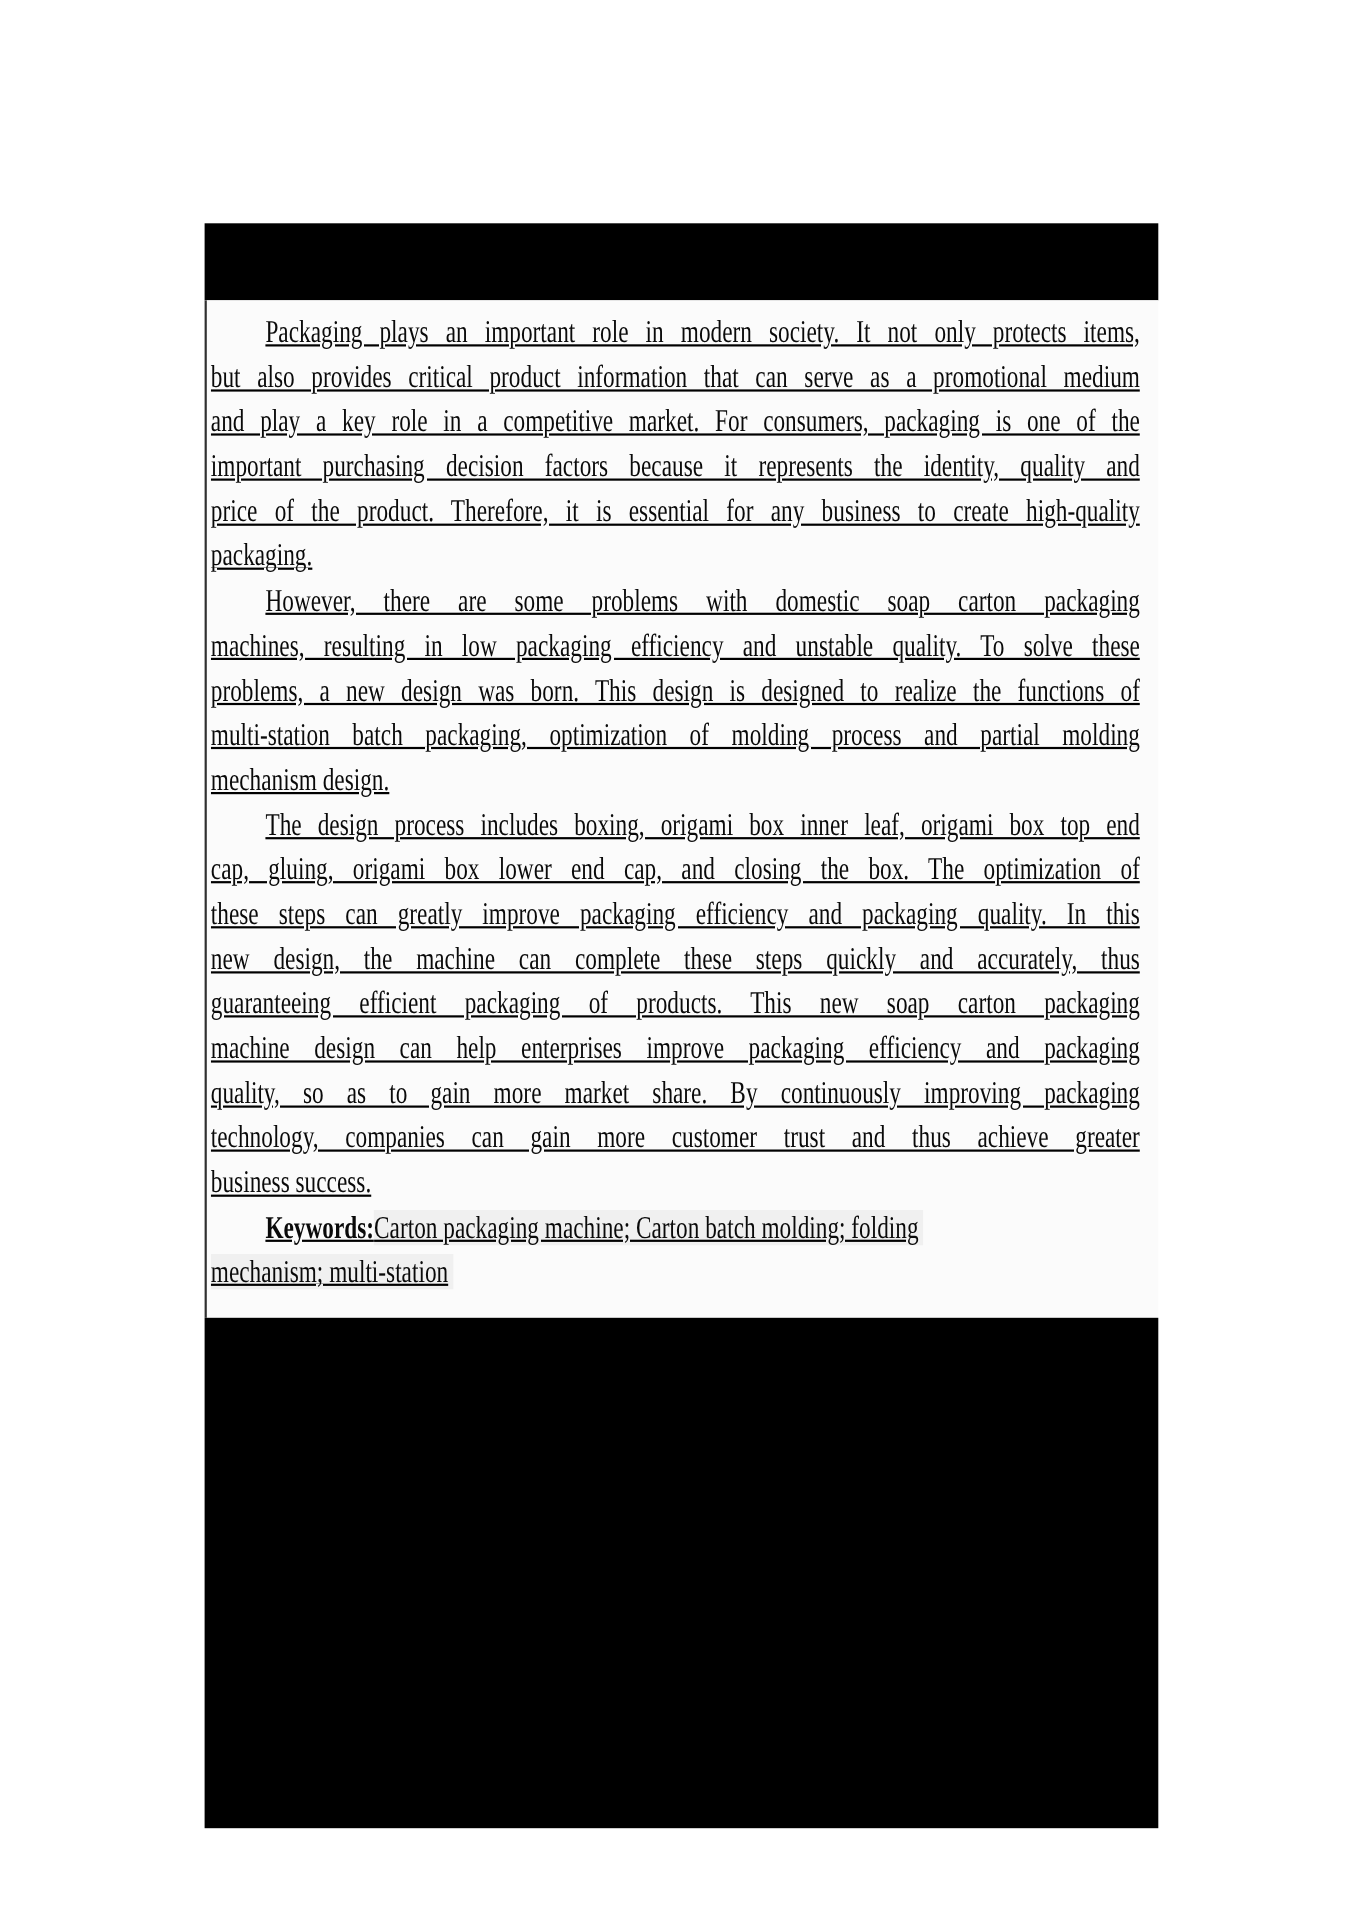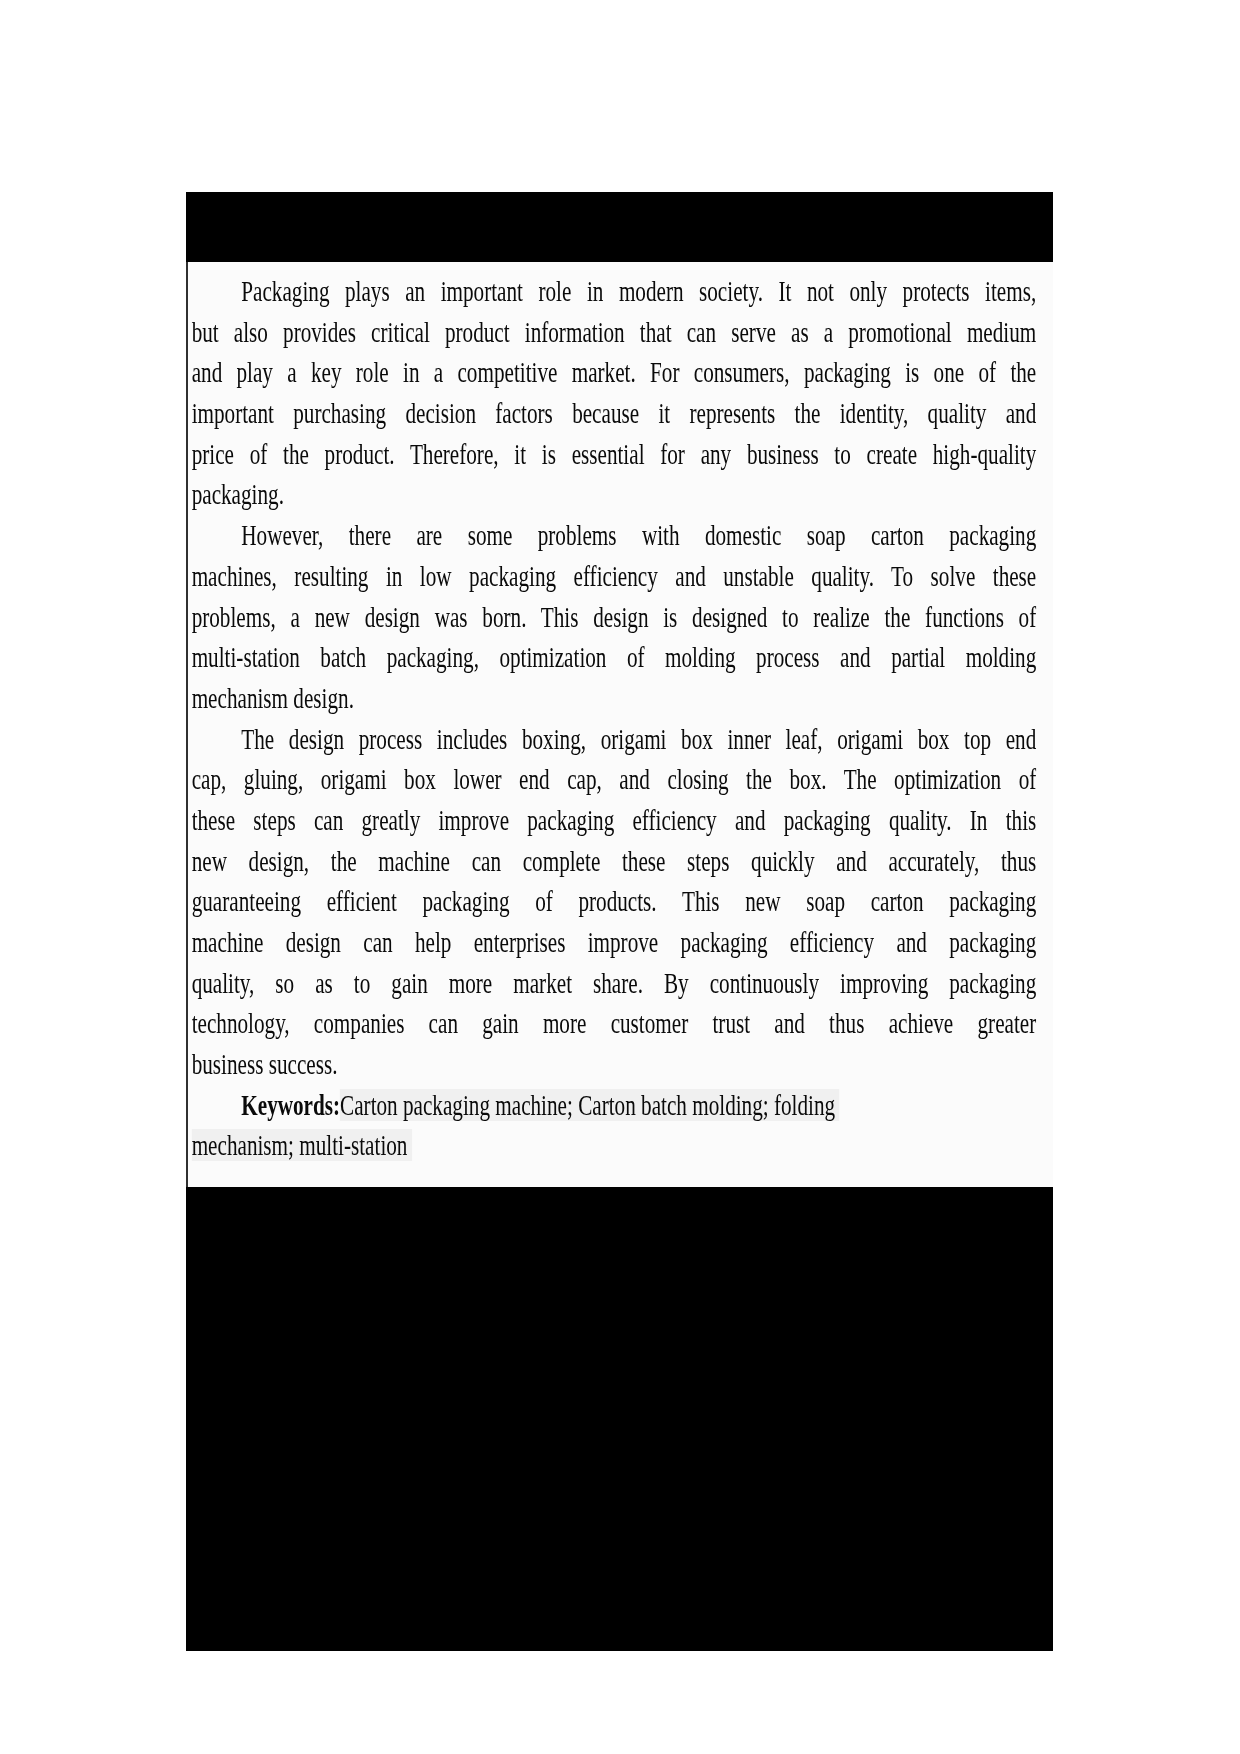--- a/index.html
+++ b/index.html
@@ -10,22 +10,23 @@
   body {
     width: 1240px;
     height: 1754px;
     position: relative;
     font-family: "Liberation Serif", "DejaVu Serif", serif;
     overflow: hidden;
   }
   .content-column {
     position: absolute;
     left: 186px;
-    top: 192px;
+    top: 203px;
     width: 867px;
+    text-decoration: underline;
   }
   .redaction {
     width: 867px;
     background: #000000;
   }
   .redaction.top { height: 70px; }
   .redaction.bottom { height: 464px; }
   .text-section {
     width: 867px;
     height: 925px;

